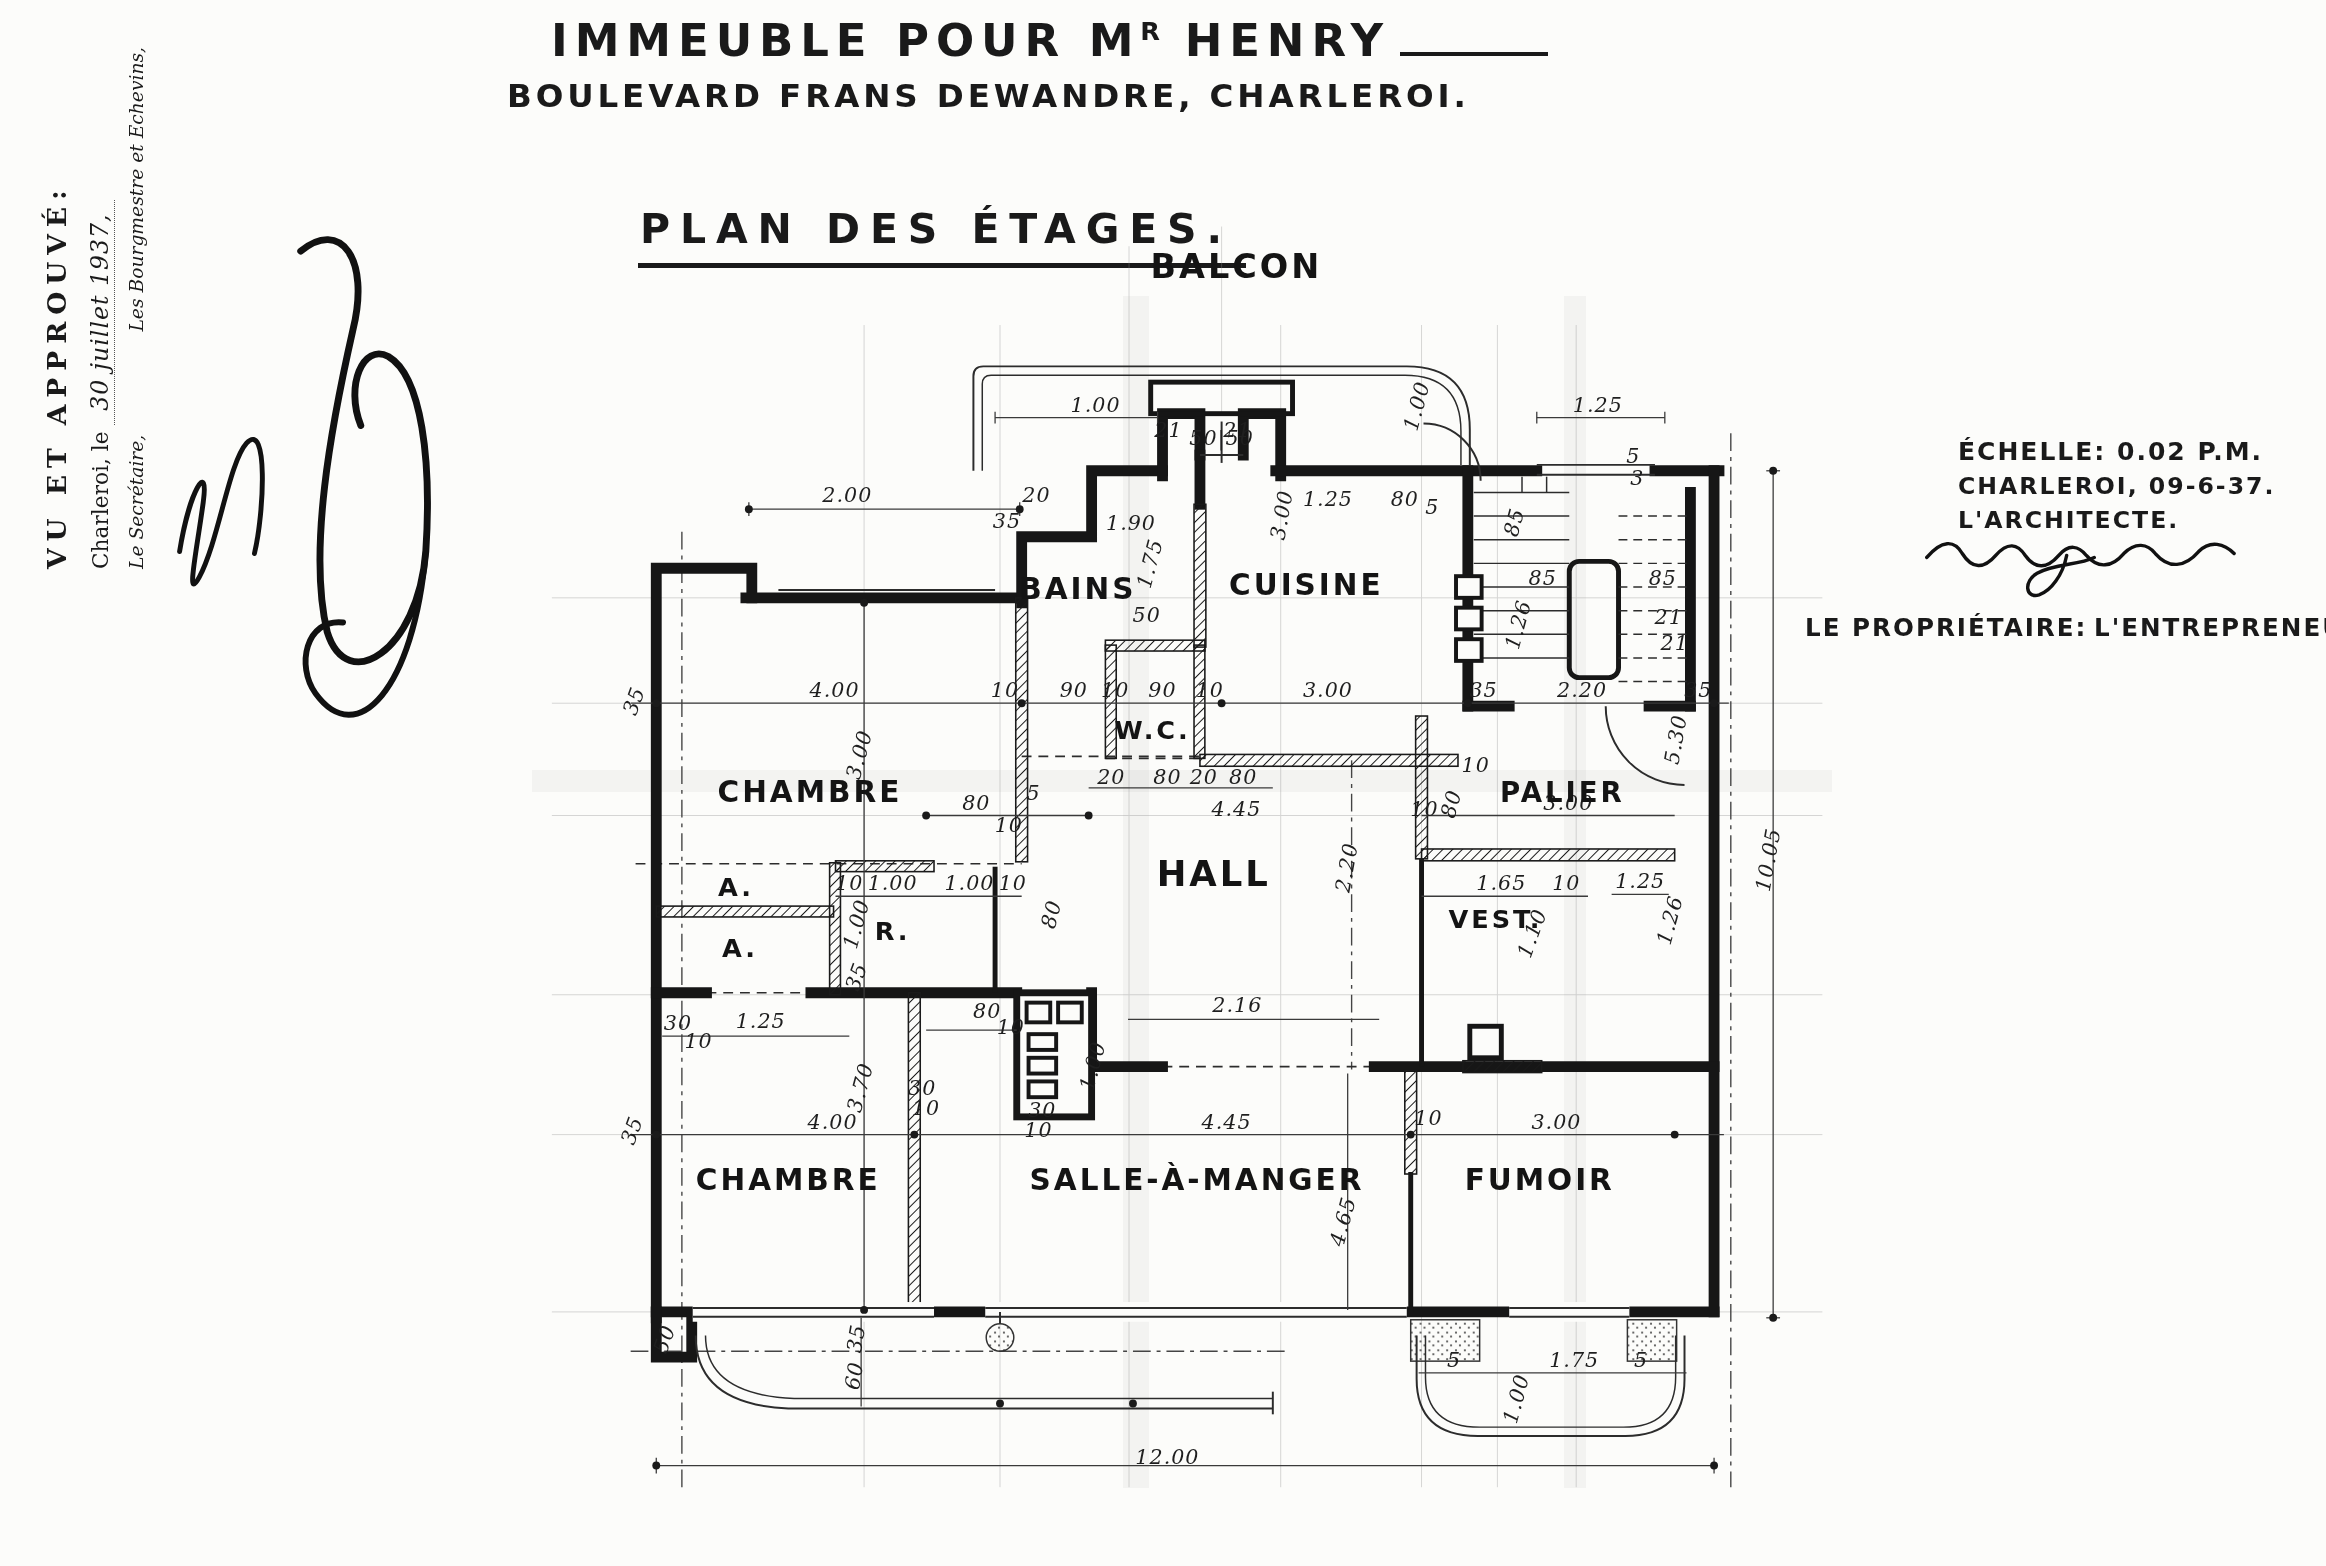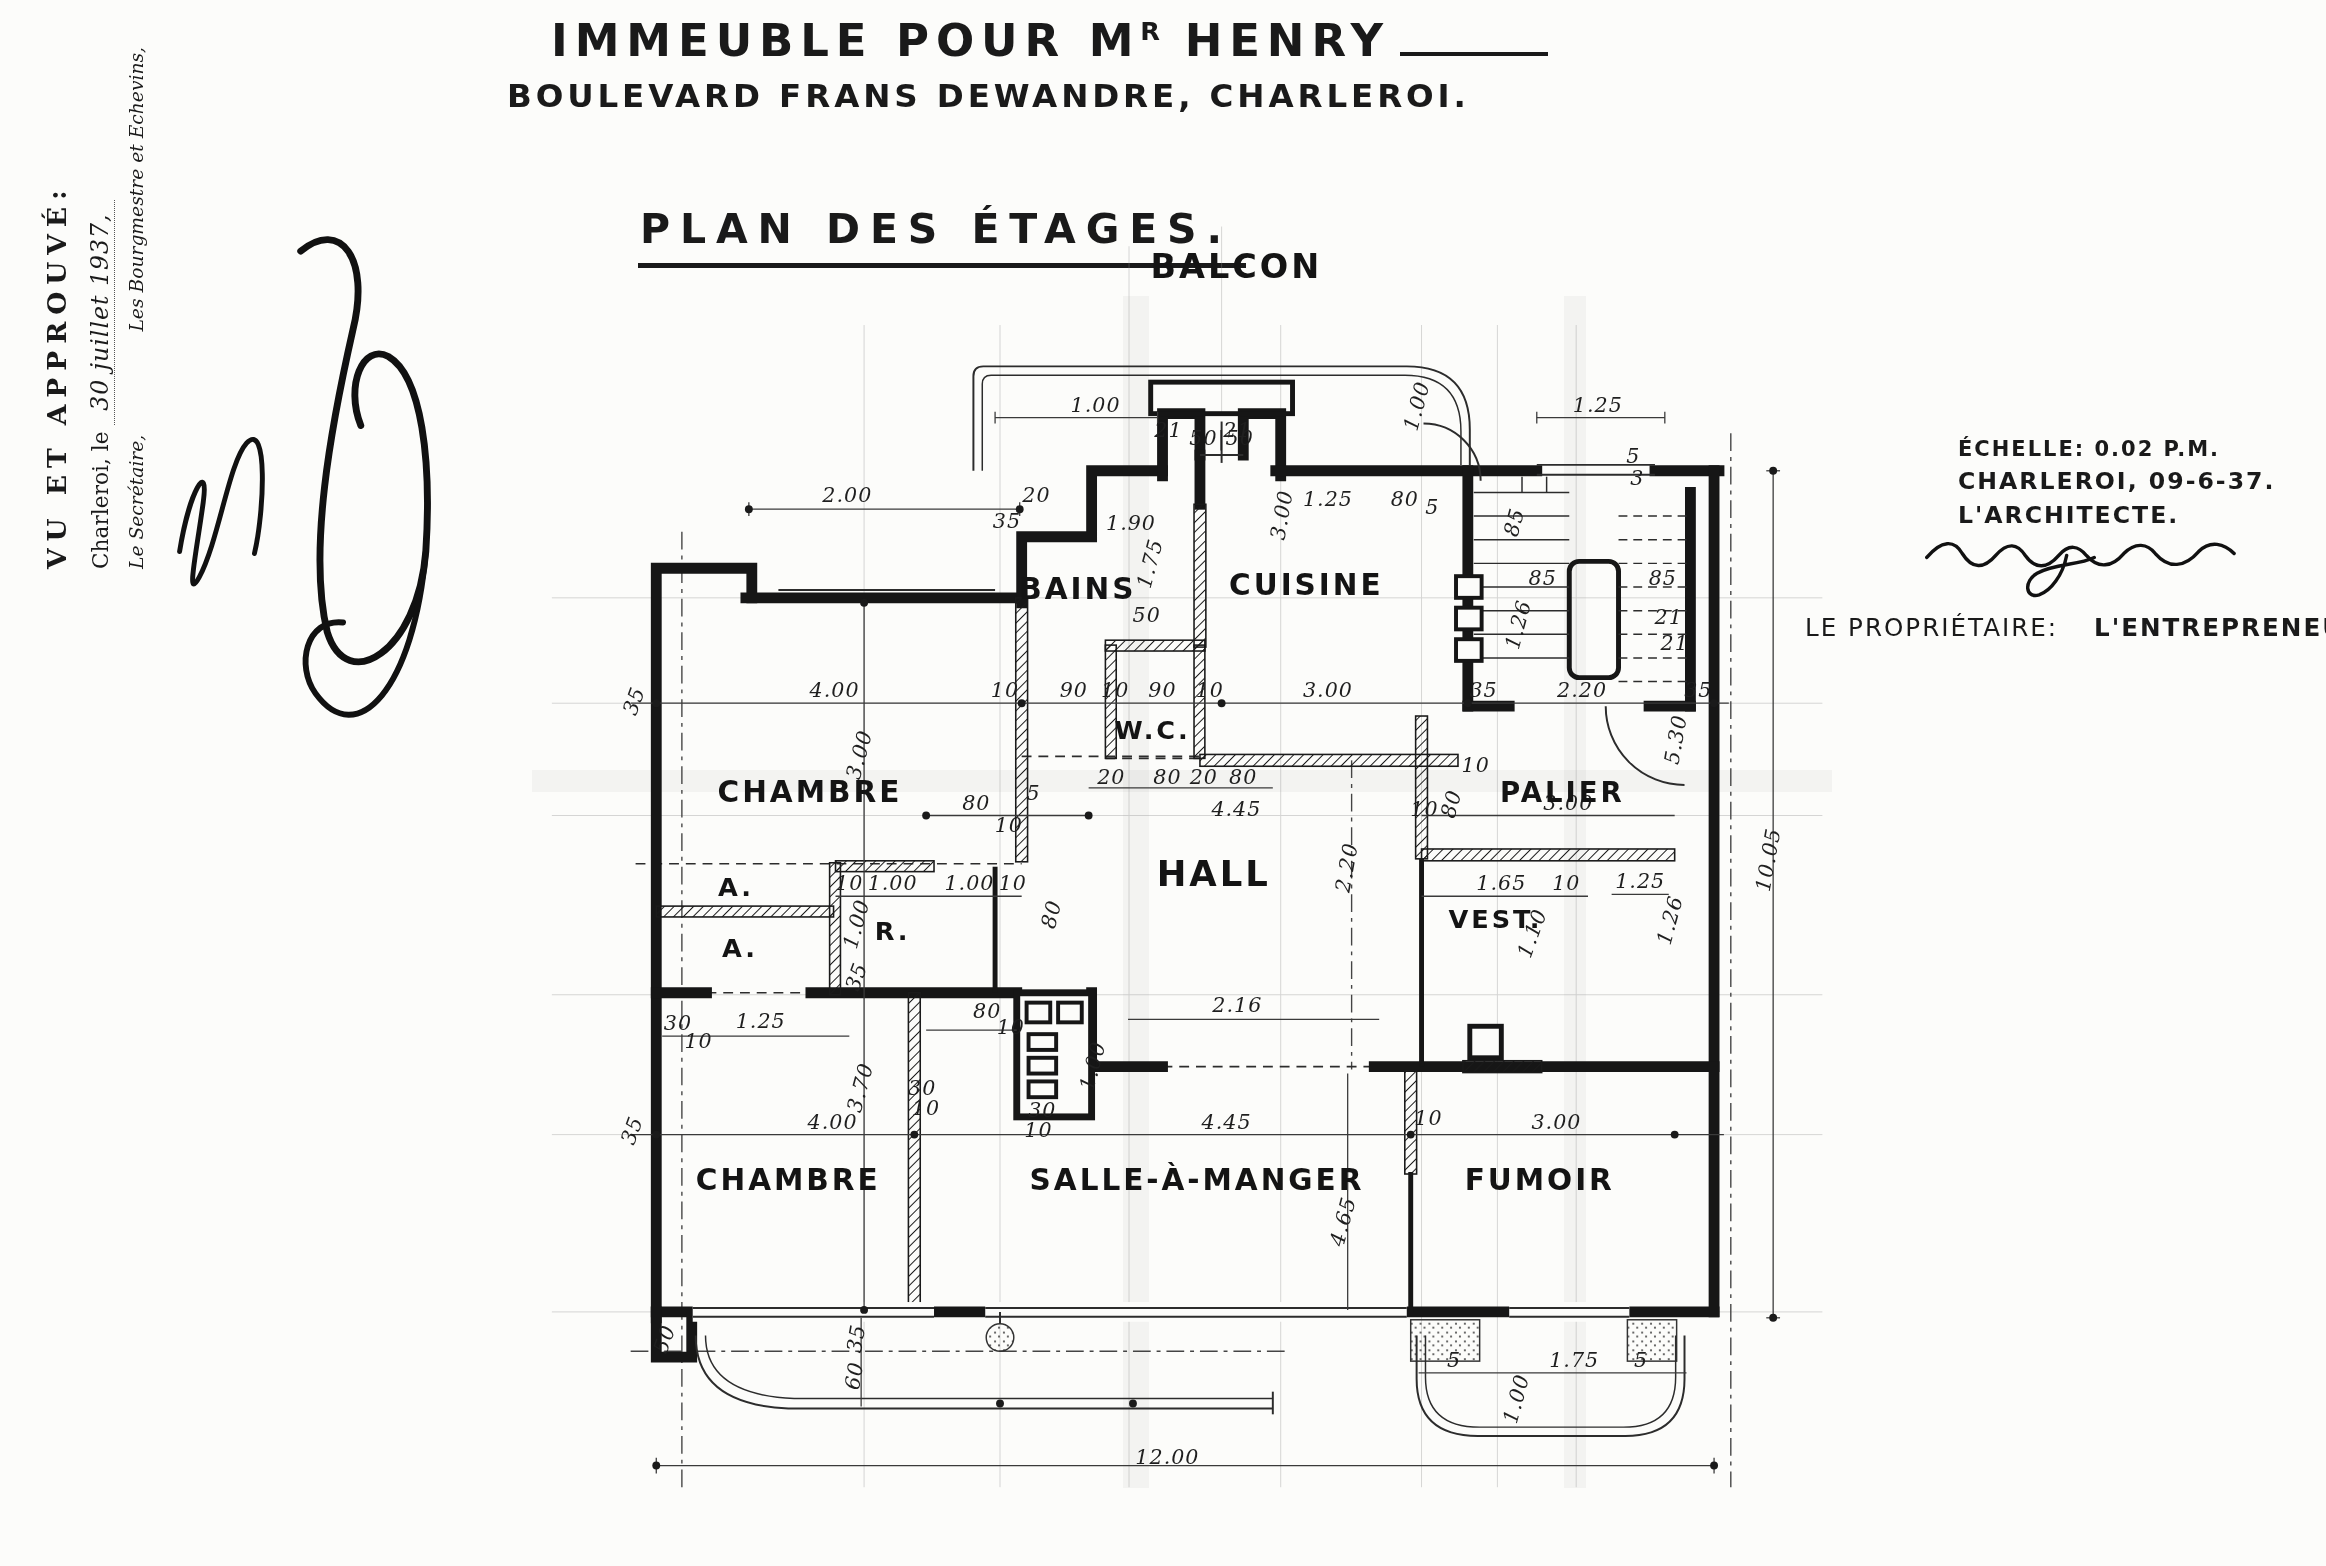--- a/index.html
+++ b/index.html
@@ -22,24 +22,24 @@
     position:absolute;left:-146px;top:234px;width:522px;height:148px;
     transform:rotate(-90deg);transform-origin:center;
     font-family:"DejaVu Serif","Liberation Serif",serif;
   }
   .ap1{font-size:26.6px;letter-spacing:6.9px;font-weight:bold;}
   .ap2{font-size:21.7px;margin-top:13.8px;}
   .ap2 .hand{font-style:italic;font-size:23.6px;letter-spacing:1px;border-bottom:1px dotted #555;padding:0 13.8px;}
   .ap3{font-size:18.7px;font-style:italic;margin-top:11.8px;display:flex;justify-content:space-between;}
   
   .scale-block{position:absolute;left:1958px;top:437px;font-weight:bold;}
-  .sc1{font-size:21px;letter-spacing:2px;}
+  .sc1{font-size:25px;letter-spacing:2px;}
   .sc2,.sc3{font-size:23.6px;letter-spacing:2px;margin-top:5.9px;}
   
-  .owner{position:absolute;left:1805px;top:613px;font-size:24.6px;font-weight:normal;letter-spacing:2px;}
+  .owner{position:absolute;left:1805px;top:613px;font-size:24.6px;font-weight:bold;letter-spacing:2px;}
   .contractor{position:absolute;left:2094px;top:613px;font-size:24.6px;font-weight:bold;letter-spacing:2px;}
   
   svg{position:absolute;left:0;top:0;}
   .wall{stroke:#161616;stroke-width:11;fill:none;stroke-linecap:square;}
   .wallthin{stroke:#161616;stroke-width:5;fill:none;}
   .thin{stroke:#2c2c2c;stroke-width:2;fill:none;}
   .thin15{stroke:#2c2c2c;stroke-width:1.5;fill:none;}
   .dash{stroke:#2c2c2c;stroke-width:1.6;fill:none;stroke-dasharray:10 7;}
   .axis{stroke:#444;stroke-width:1.4;fill:none;stroke-dasharray:18 6 4 6;}
   .dim{stroke:#3a3a3a;stroke-width:1.3;fill:none;}

